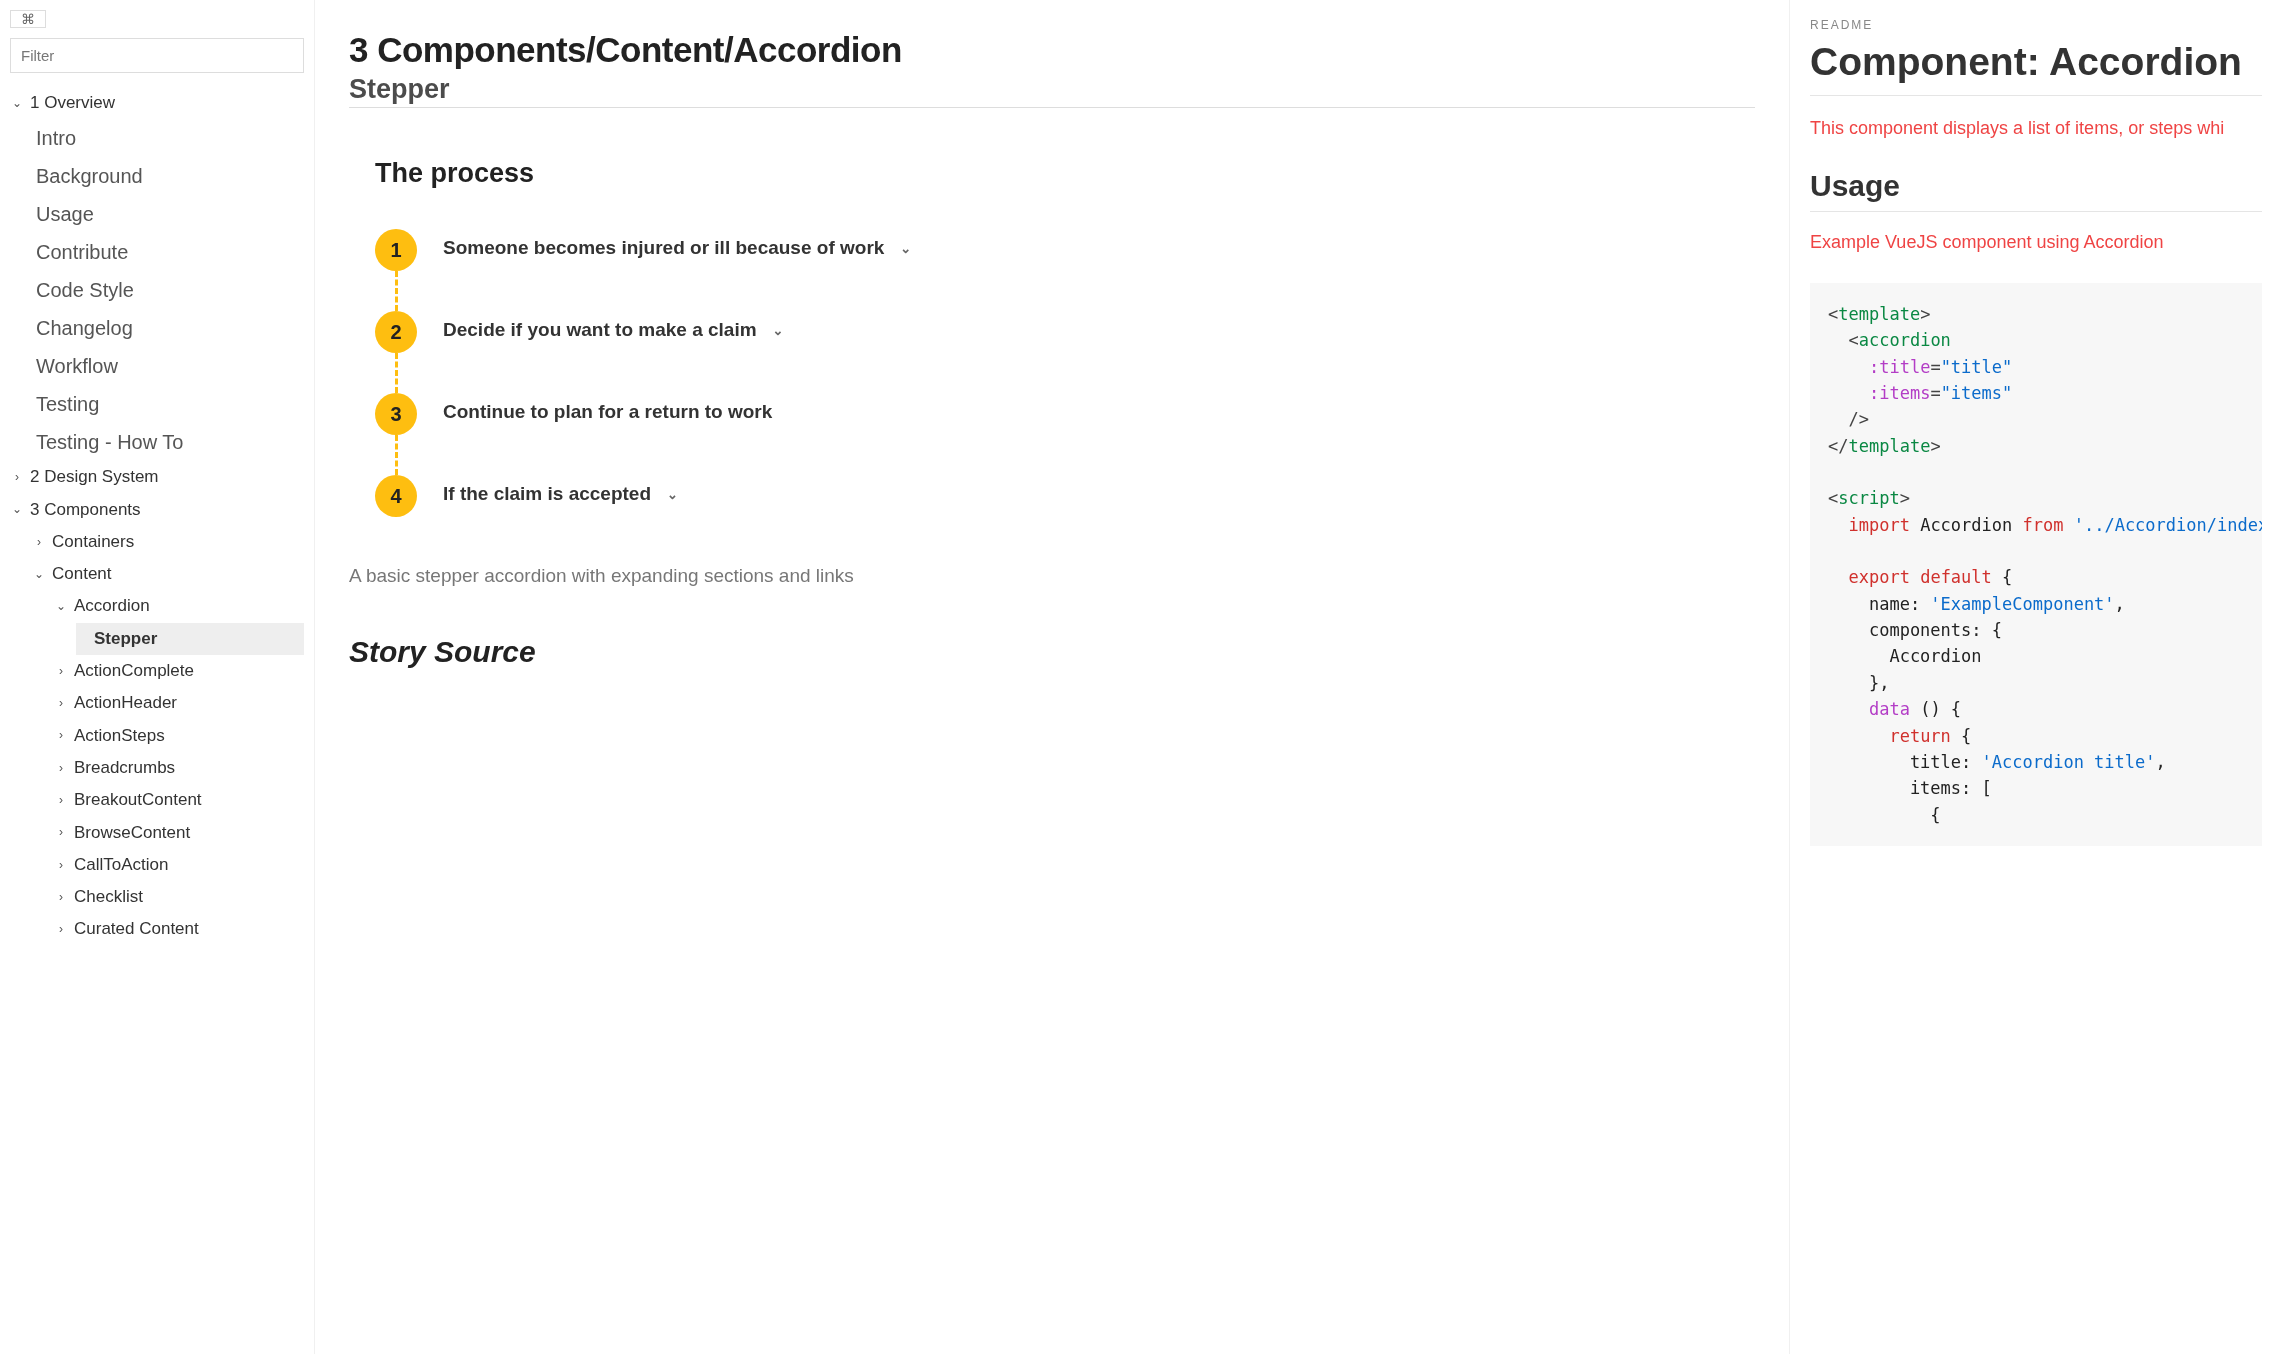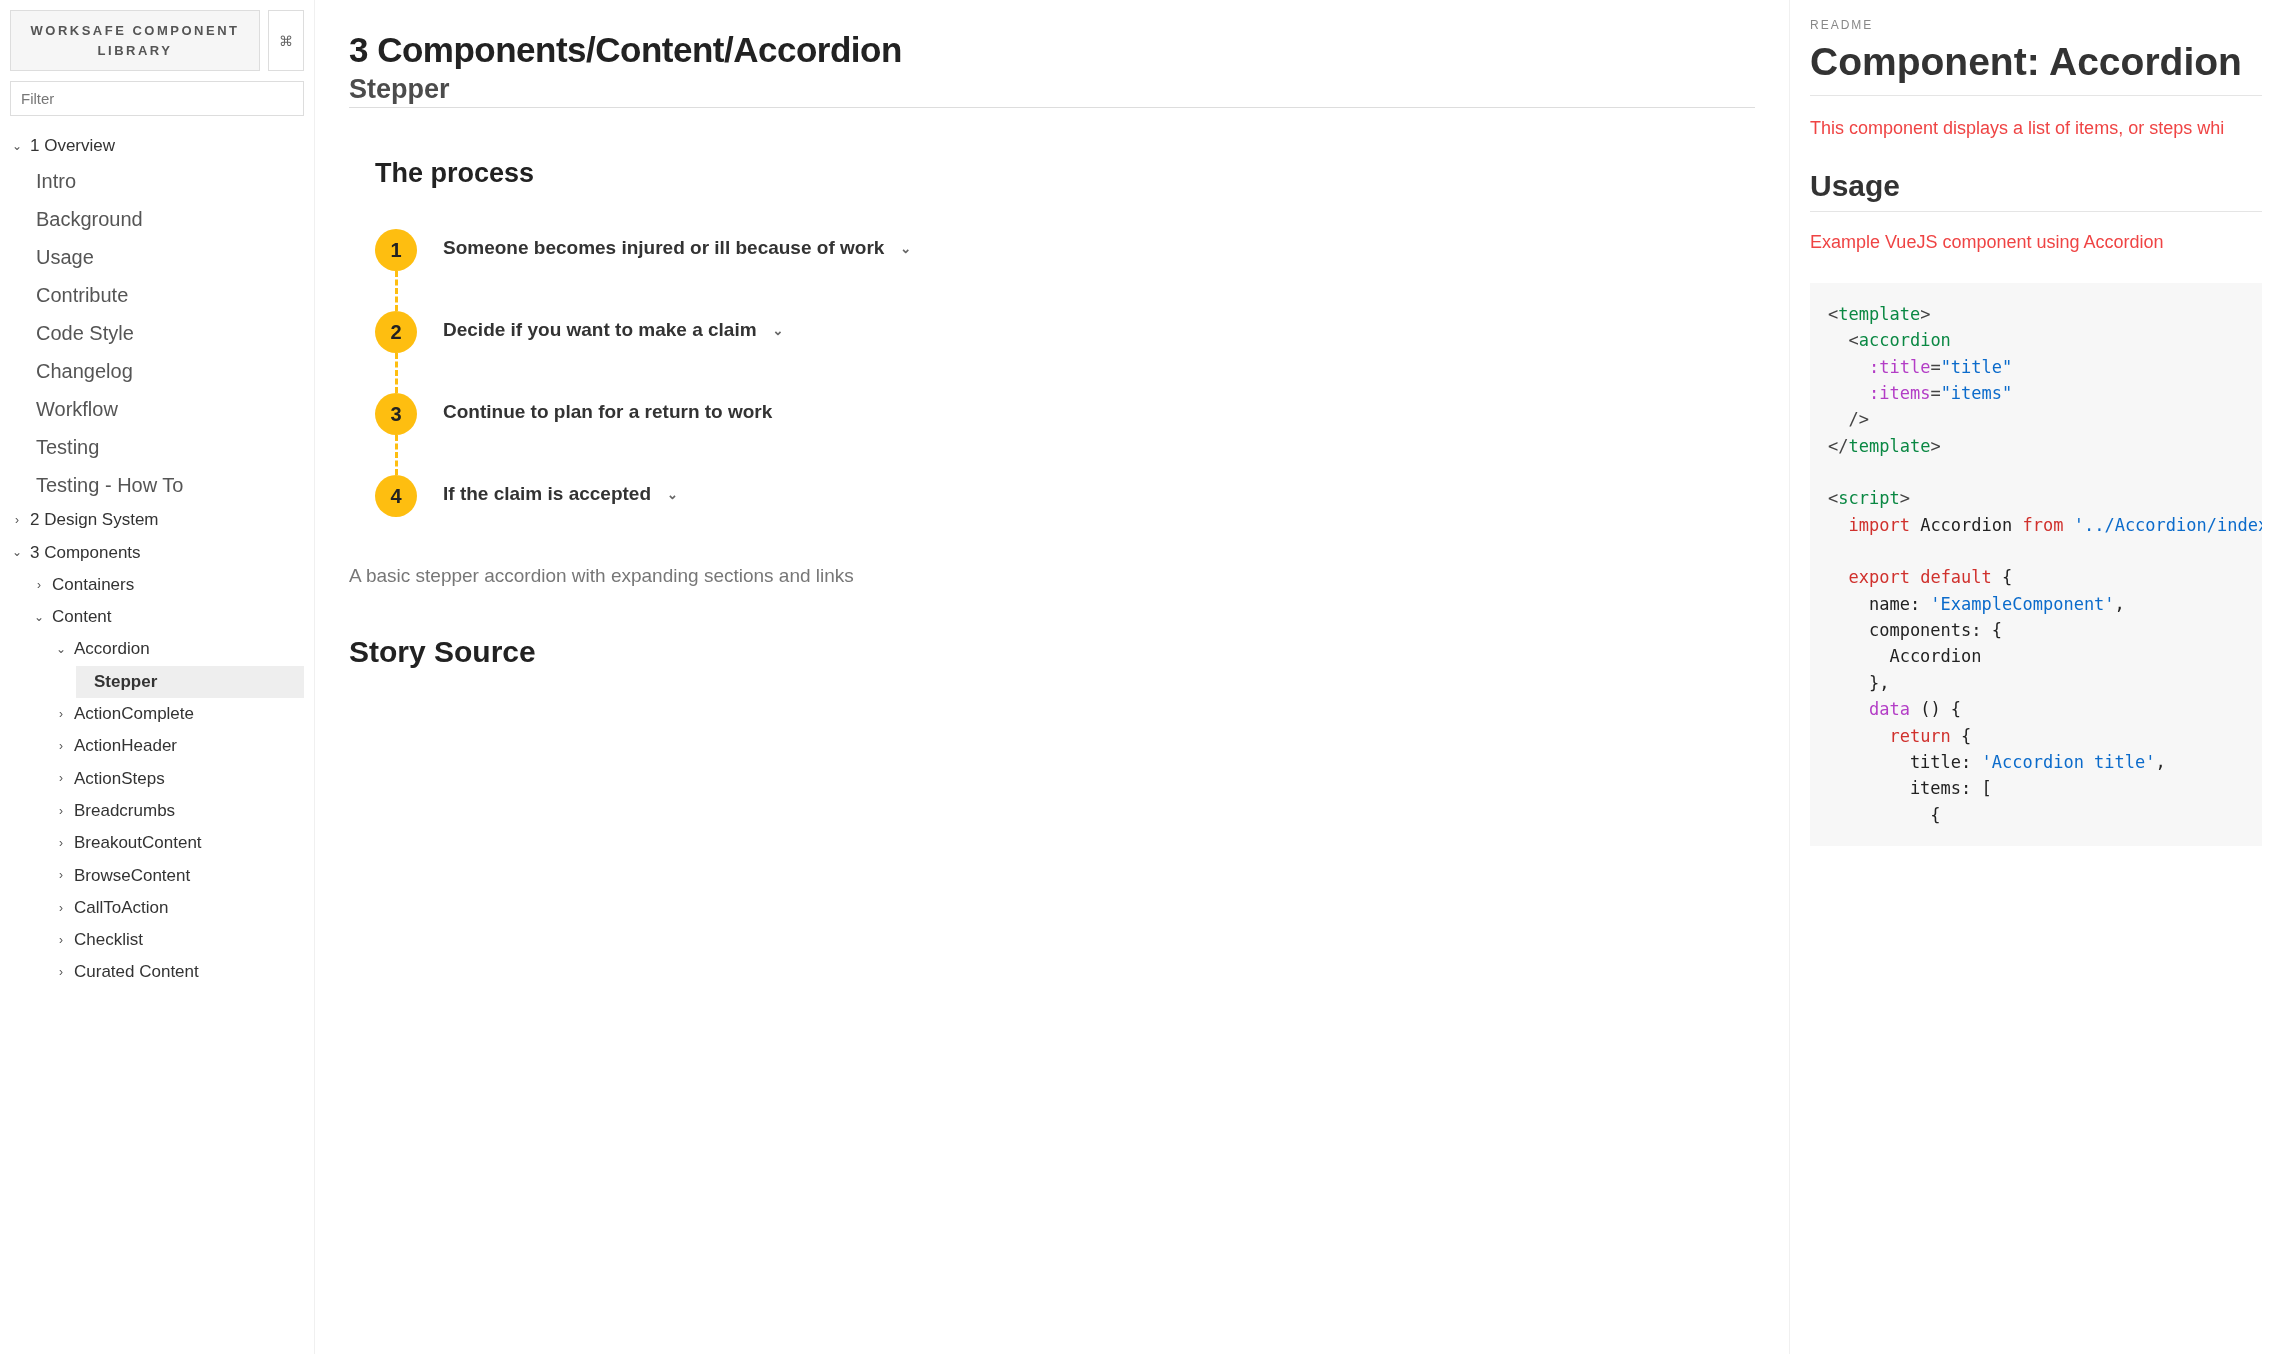--- a/index.html
+++ b/index.html
@@ -173,20 +173,21 @@
     .caption {
       margin-top: 48px;
       font-size: 19px;
       color: #777;
     }
     .story-source {
       margin-top: 48px;
       font-size: 30px;
       font-weight: 800;
       color: #222;
+      font-style: italic;
     }
 
     
     .resize-handle {
       width: 1px;
       background: rgba(0,0,0,0.06);
       position: relative;
     }
     .readme {
       width: 490px;
@@ -240,21 +241,20 @@
     .t-tag  { color: #0a8843; }
     .t-attr { color: #b33dc6; }
     .t-str  { color: #0b6bcb; }
     .t-kw   { color: #d0312d; }
   </style>
 </head>
 <body>
 
 <aside class="sidebar">
   <div class="sidebar-header">
-    <div class="brand">WORKSAFE COMPONENT LIBRARY</div>
     <button class="cmd-btn">⌘</button>
   </div>
   <input class="filter-input" placeholder="Filter" style="">
 
   <ul class="tree">
 
     <li class="lvl1">
       <div class="row">
         <span class="caret">⌄</span>
         <span>1 Overview</span>

